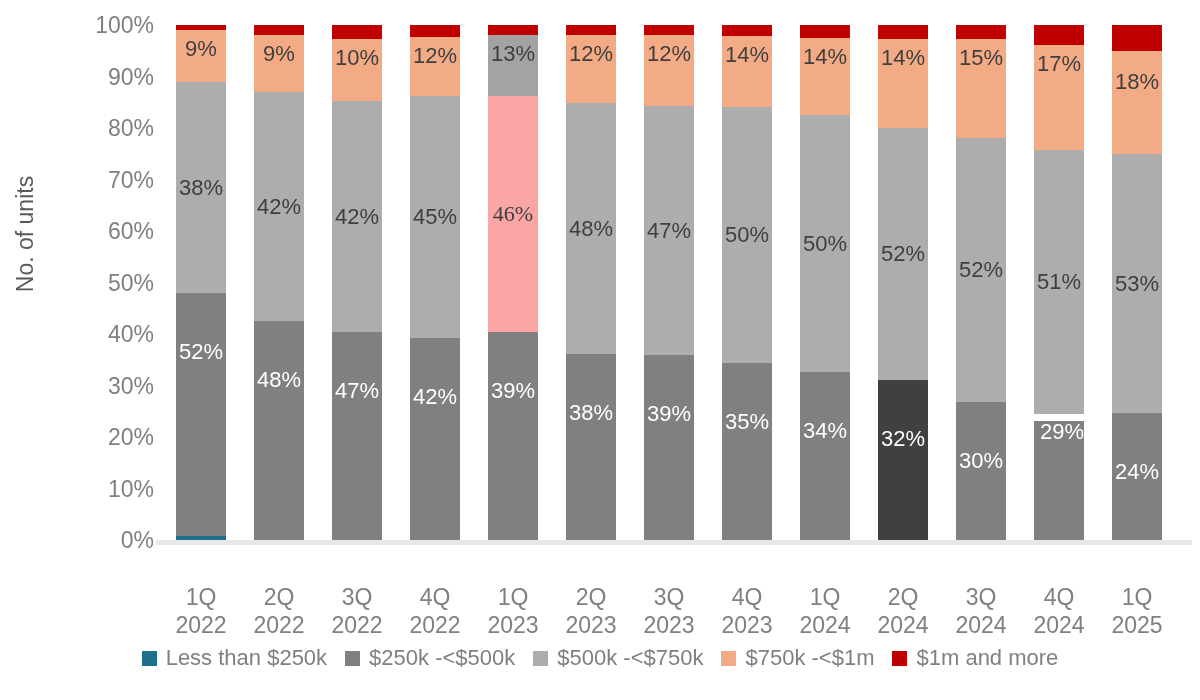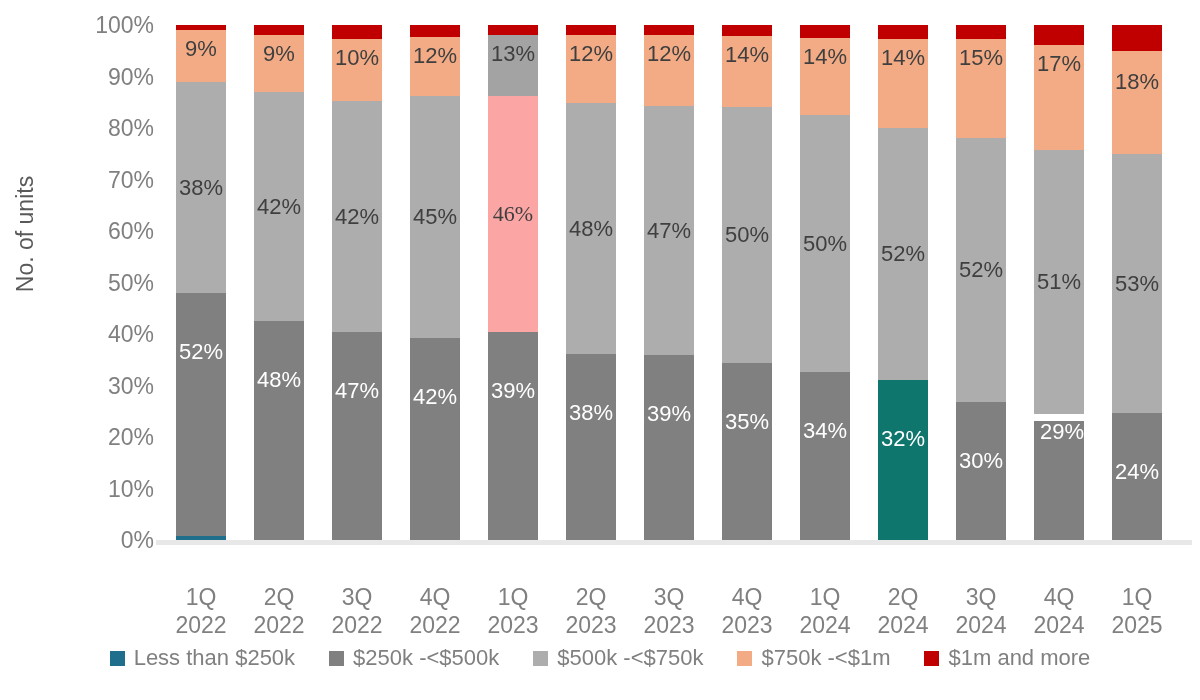--- a/index.html
+++ b/index.html
@@ -129,21 +129,21 @@
   
   .legend {
     position: absolute;
     left: 0;
     top: 638px;
     width: 1200px;
     height: 40px;
     display: flex;
     align-items: center;
     justify-content: center;
-    gap: 34px;
+    gap: 18px;
   }
   .legend-item {
     display: flex;
     align-items: center;
     gap: 9px;
     font-size: 22px;
     color: #808080;
     white-space: nowrap;
   }
   .legend-swatch {
@@ -277,21 +277,21 @@
         </div>
         <div class="seg s2" style="background: rgb(173, 173, 173); height: 256.985px; bottom: 167.89px; align-items: center;">
           <span class="seg-label">50%</span>
         </div>
         <div class="seg s3" style="background: rgb(242, 171, 133); height: 77.25px; bottom: 424.875px; align-items: flex-start; padding-top: 8px;">
           <span class="seg-label">14%</span>
         </div>
         <div class="seg s4" style="background: rgb(192, 0, 0); height: 12.875px; bottom: 502.125px;"></div>
       </div>
       <div class="bar-group" style="left: 712px; width: 50px;">
-        <div class="seg s1" style="background: #0f766e; height: 159.65px; bottom: 0px; align-items: flex-start; padding-top: 48px;">
+        <div class="seg s1" style="background: #404040; height: 159.65px; bottom: 0px; align-items: flex-start; padding-top: 48px;">
           <span class="seg-label">32%</span>
         </div>
         <div class="seg s2" style="background: rgb(173, 173, 173); height: 252.865px; bottom: 159.65px; align-items: center;">
           <span class="seg-label">52%</span>
         </div>
         <div class="seg s3" style="background: rgb(242, 171, 133); height: 88.58px; bottom: 412.515px; align-items: flex-start; padding-top: 8px;">
           <span class="seg-label">14%</span>
         </div>
         <div class="seg s4" style="background: rgb(192, 0, 0); height: 13.905px; bottom: 501.095px;"></div>
       </div>

